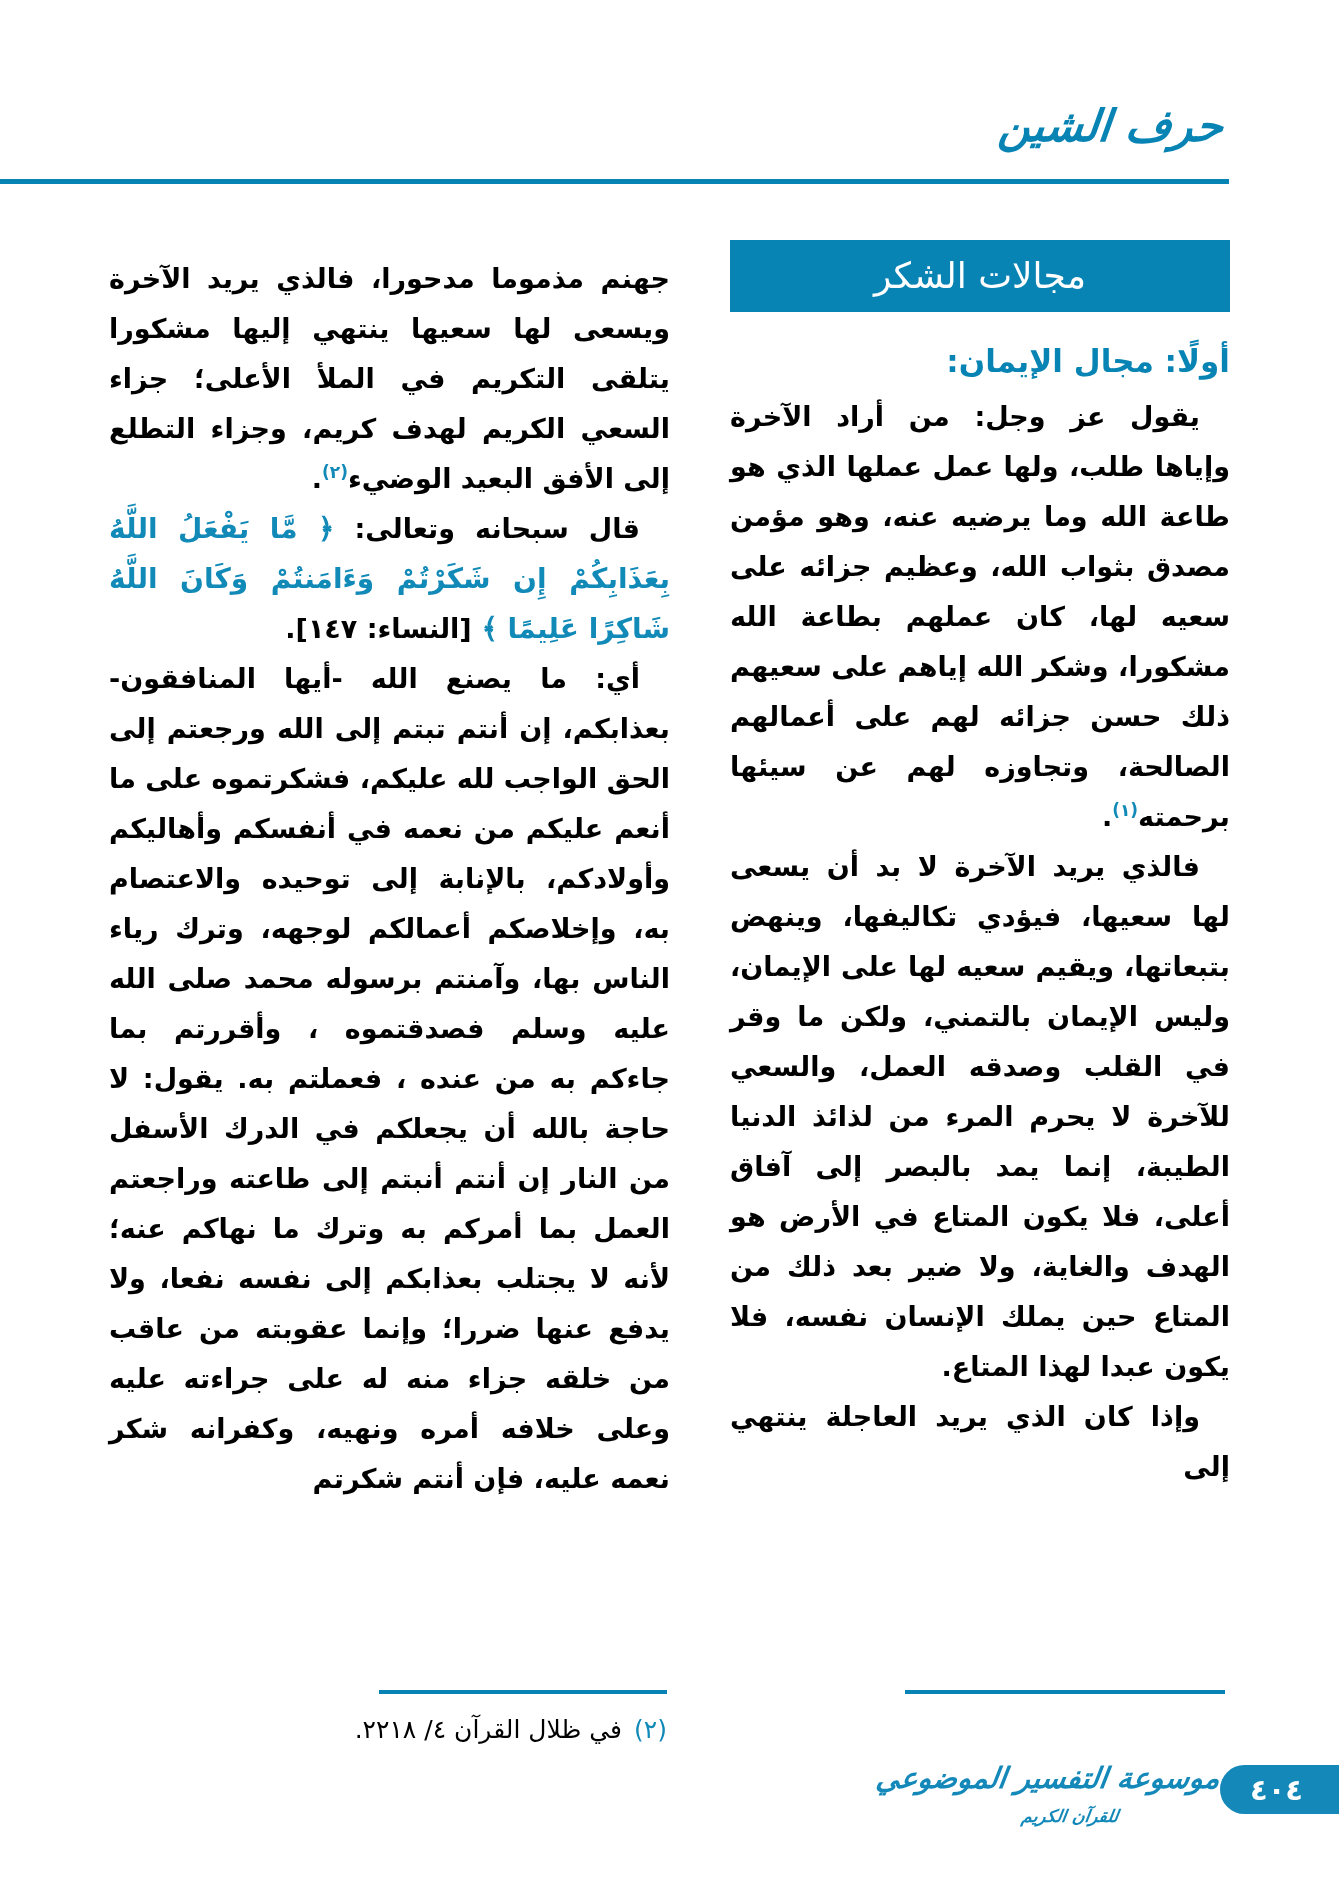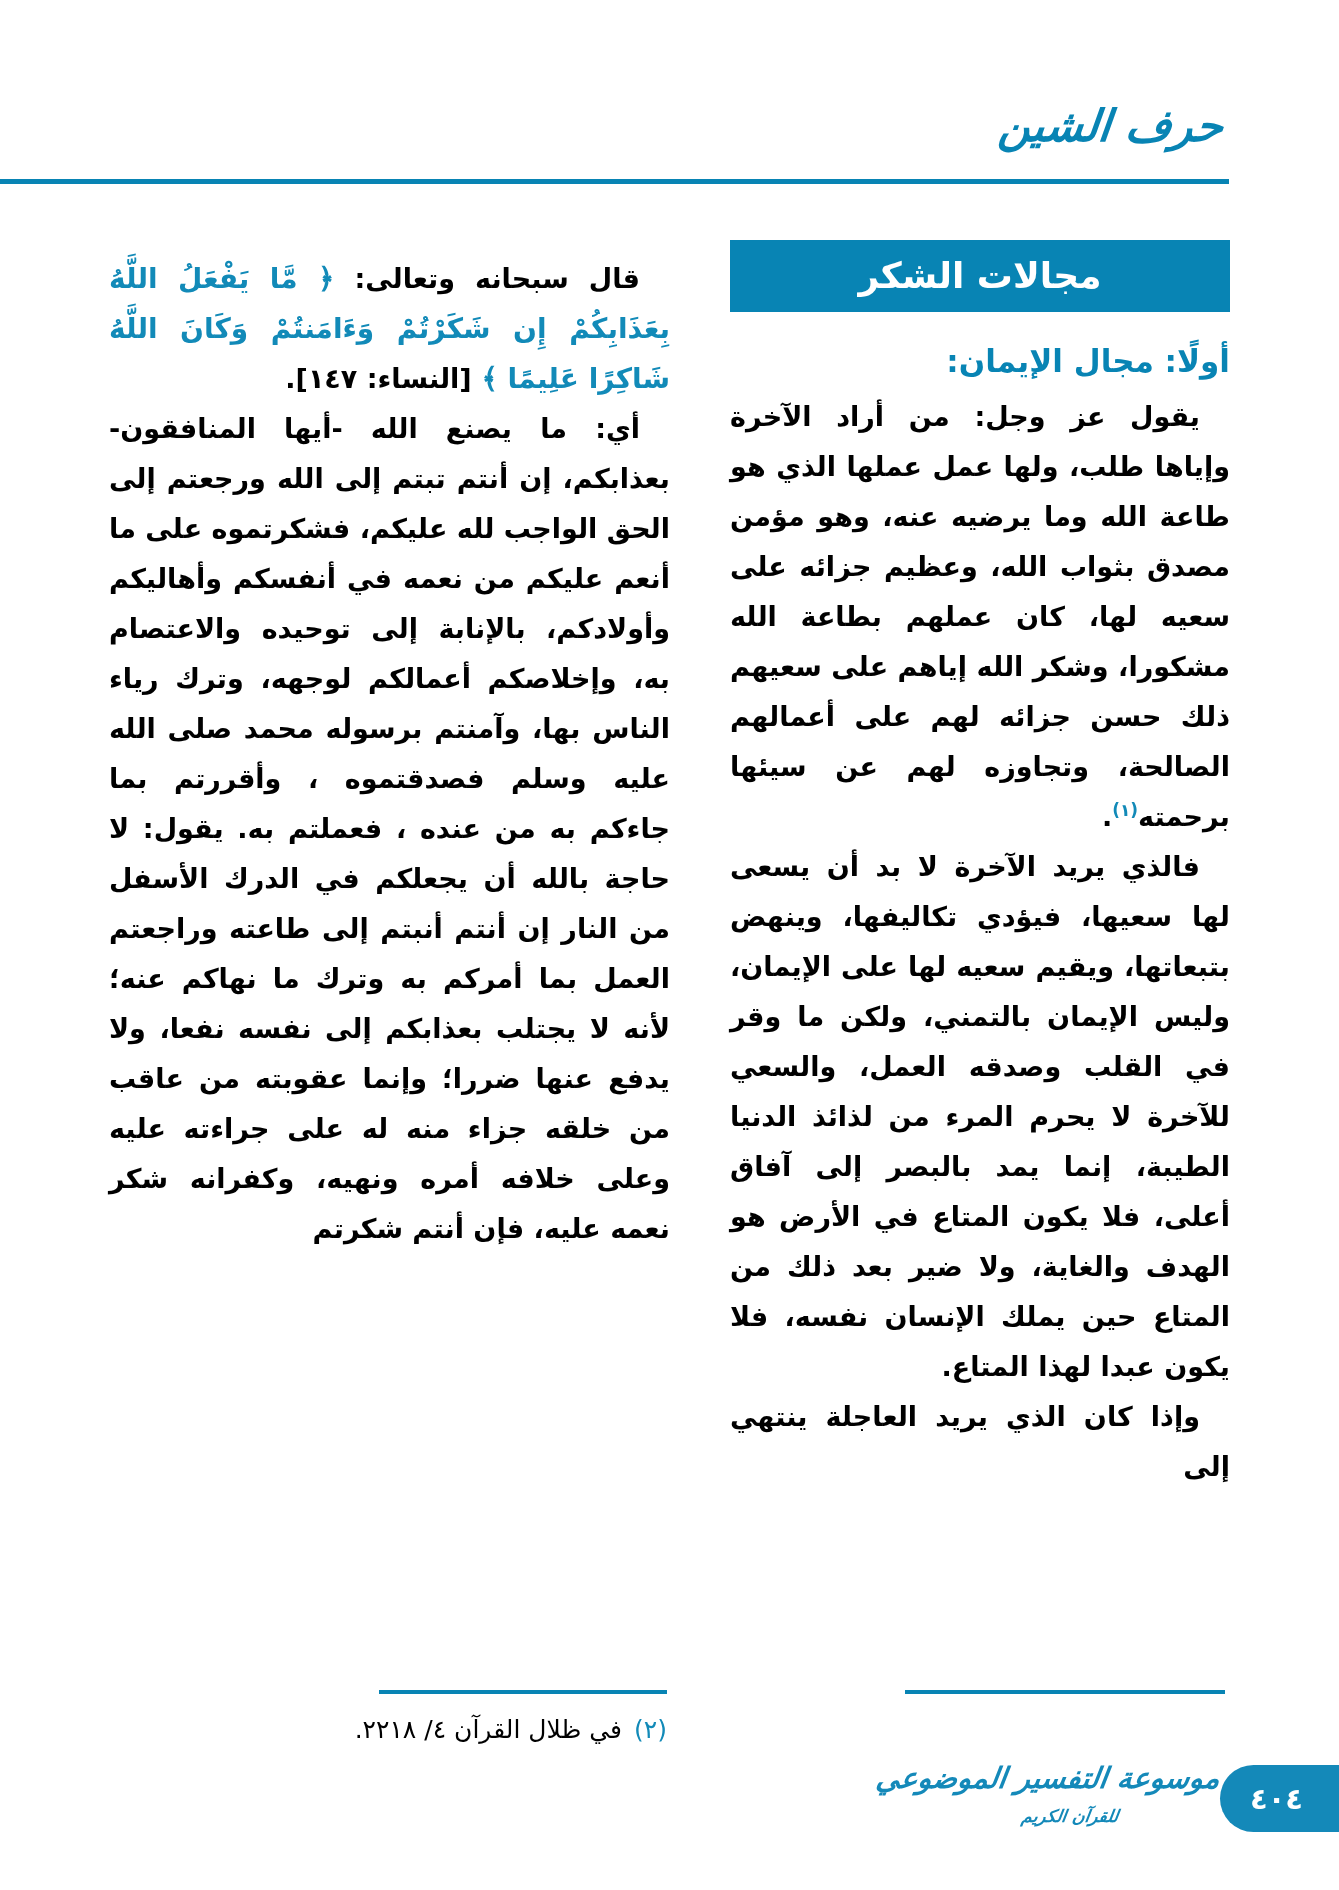--- a/index.html
+++ b/index.html
@@ -16,21 +16,21 @@
     position:absolute;top:179px;left:0;width:1229px;height:5px;background:#0884b4;
   }
   .content{
     position:absolute;top:240px;right:109px;width:1121px;
     display:flex;flex-direction:row;gap:60px;direction:rtl;
   }
   .col-right{width:500px;flex:0 0 500px;}
   .col-left{width:561px;flex:0 0 561px;padding-top:14px;}
   .banner{
     background:#0884b4;color:#ffffff;text-align:center;
-    font-size:36px;font-weight:bold;height:72px;line-height:72px;
+    font-size:36px;font-weight:normal;height:72px;line-height:72px;
     margin:0 0 22px 0;
   }
   p.body{
     margin:0;font-size:27px;line-height:50px;font-weight:700;
     text-align:justify;text-align-last:right;
   }
   p.indent{text-indent:30px;}
   .subhead{
     margin:24px 0 6px 0;color:#0884b4;font-size:31px;font-weight:bold;line-height:50px;
   }
@@ -49,21 +49,21 @@
   .footnote-r{right:114px;width:520px;}
   .footnote-l{right:672px;width:520px;}
   .fnmark-inline{color:#128ab8;margin-left:12px;}
   .logo{
     position:absolute;top:1752px;right:119px;width:300px;
     color:#1489b9;text-align:center;font-style:italic;
   }
   .logo-line1{font-size:29px;font-weight:bold;line-height:52px;transform:skewX(-8deg);white-space:nowrap;}
   .logo-line2{font-size:17px;font-weight:bold;line-height:24px;transform:skewX(-8deg);}
   .page-tab{
-    position:absolute;top:1765px;right:0;width:119px;height:67px;
+    position:absolute;top:1765px;right:0;width:119px;height:49px;
     background:#1489b9;border-radius:34px 0 0 34px;
     color:#ffffff;display:flex;align-items:center;justify-content:center;
   }
   .page-tab span{font-size:29px;font-weight:bold;letter-spacing:9px;padding-right:6px;}
 </style>
 </head>
 <body>
 
 <div class="page">
 
@@ -80,20 +80,21 @@
 
 
       <p class="body indent"><span>يقول عز وجل: من أراد الآخرة وإياها طلب، ولها عمل عملها الذي هو طاعة الله وما يرضيه عنه، وهو مؤمن مصدق بثواب الله، وعظيم جزائه على سعيه لها، كان عملهم بطاعة الله مشكورا، وشكر الله إياهم على سعيهم ذلك حسن جزائه لهم على أعمالهم الصالحة، وتجاوزه لهم عن سيئها برحمته</span><sup class="fnmark">(١)</sup><span>.</span></p>
 
       <p class="body indent">فالذي يريد الآخرة لا بد أن يسعى لها سعيها، فيؤدي تكاليفها، وينهض بتبعاتها، ويقيم سعيه لها على الإيمان، وليس الإيمان بالتمني، ولكن ما وقر في القلب وصدقه العمل، والسعي للآخرة لا يحرم المرء من لذائذ الدنيا الطيبة، إنما يمد بالبصر إلى آفاق أعلى، فلا يكون المتاع في الأرض هو الهدف والغاية، ولا ضير بعد ذلك من المتاع حين يملك الإنسان نفسه، فلا يكون عبدا لهذا المتاع.</p>
 
       <p class="body indent">وإذا كان الذي يريد العاجلة ينتهي إلى</p>
     </div>
 
     <div class="col-left">
+      <p class="body"><span>جهنم مذموما مدحورا، فالذي يريد الآخرة ويسعى لها سعيها ينتهي إليها مشكورا يتلقى التكريم في الملأ الأعلى؛ جزاء السعي الكريم لهدف كريم، وجزاء التطلع إلى الأفق البعيد الوضيء</span><sup class="fnmark">(٢)</sup><span>.</span></p>
 
 
       <p class="body indent"><span>قال سبحانه وتعالى: </span><span class="verse">﴿ مَّا يَفْعَلُ اللَّهُ بِعَذَابِكُمْ إِن شَكَرْتُمْ وَءَامَنتُمْ وَكَانَ اللَّهُ شَاكِرًا عَلِيمًا ﴾ </span><span>[النساء: ١٤٧].</span></p>
 
       <p class="body indent">أي: ما يصنع الله -أيها المنافقون- بعذابكم، إن أنتم تبتم إلى الله ورجعتم إلى الحق الواجب لله عليكم، فشكرتموه على ما أنعم عليكم من نعمه في أنفسكم وأهاليكم وأولادكم، بالإنابة إلى توحيده والاعتصام به، وإخلاصكم أعمالكم لوجهه، وترك رياء الناس بها، وآمنتم برسوله محمد صلى الله عليه وسلم فصدقتموه ، وأقررتم بما جاءكم به من عنده ، فعملتم به. يقول: لا حاجة بالله أن يجعلكم في الدرك الأسفل من النار إن أنتم أنبتم إلى طاعته وراجعتم العمل بما أمركم به وترك ما نهاكم عنه؛ لأنه لا يجتلب بعذابكم إلى نفسه نفعا، ولا يدفع عنها ضررا؛ وإنما عقوبته من عاقب من خلقه جزاء منه له على جراءته عليه وعلى خلافه أمره ونهيه، وكفرانه شكر نعمه عليه، فإن أنتم شكرتم</p>
     </div>
 
   </div>
 
   <div class="fn-rule fn-rule-r"></div>

